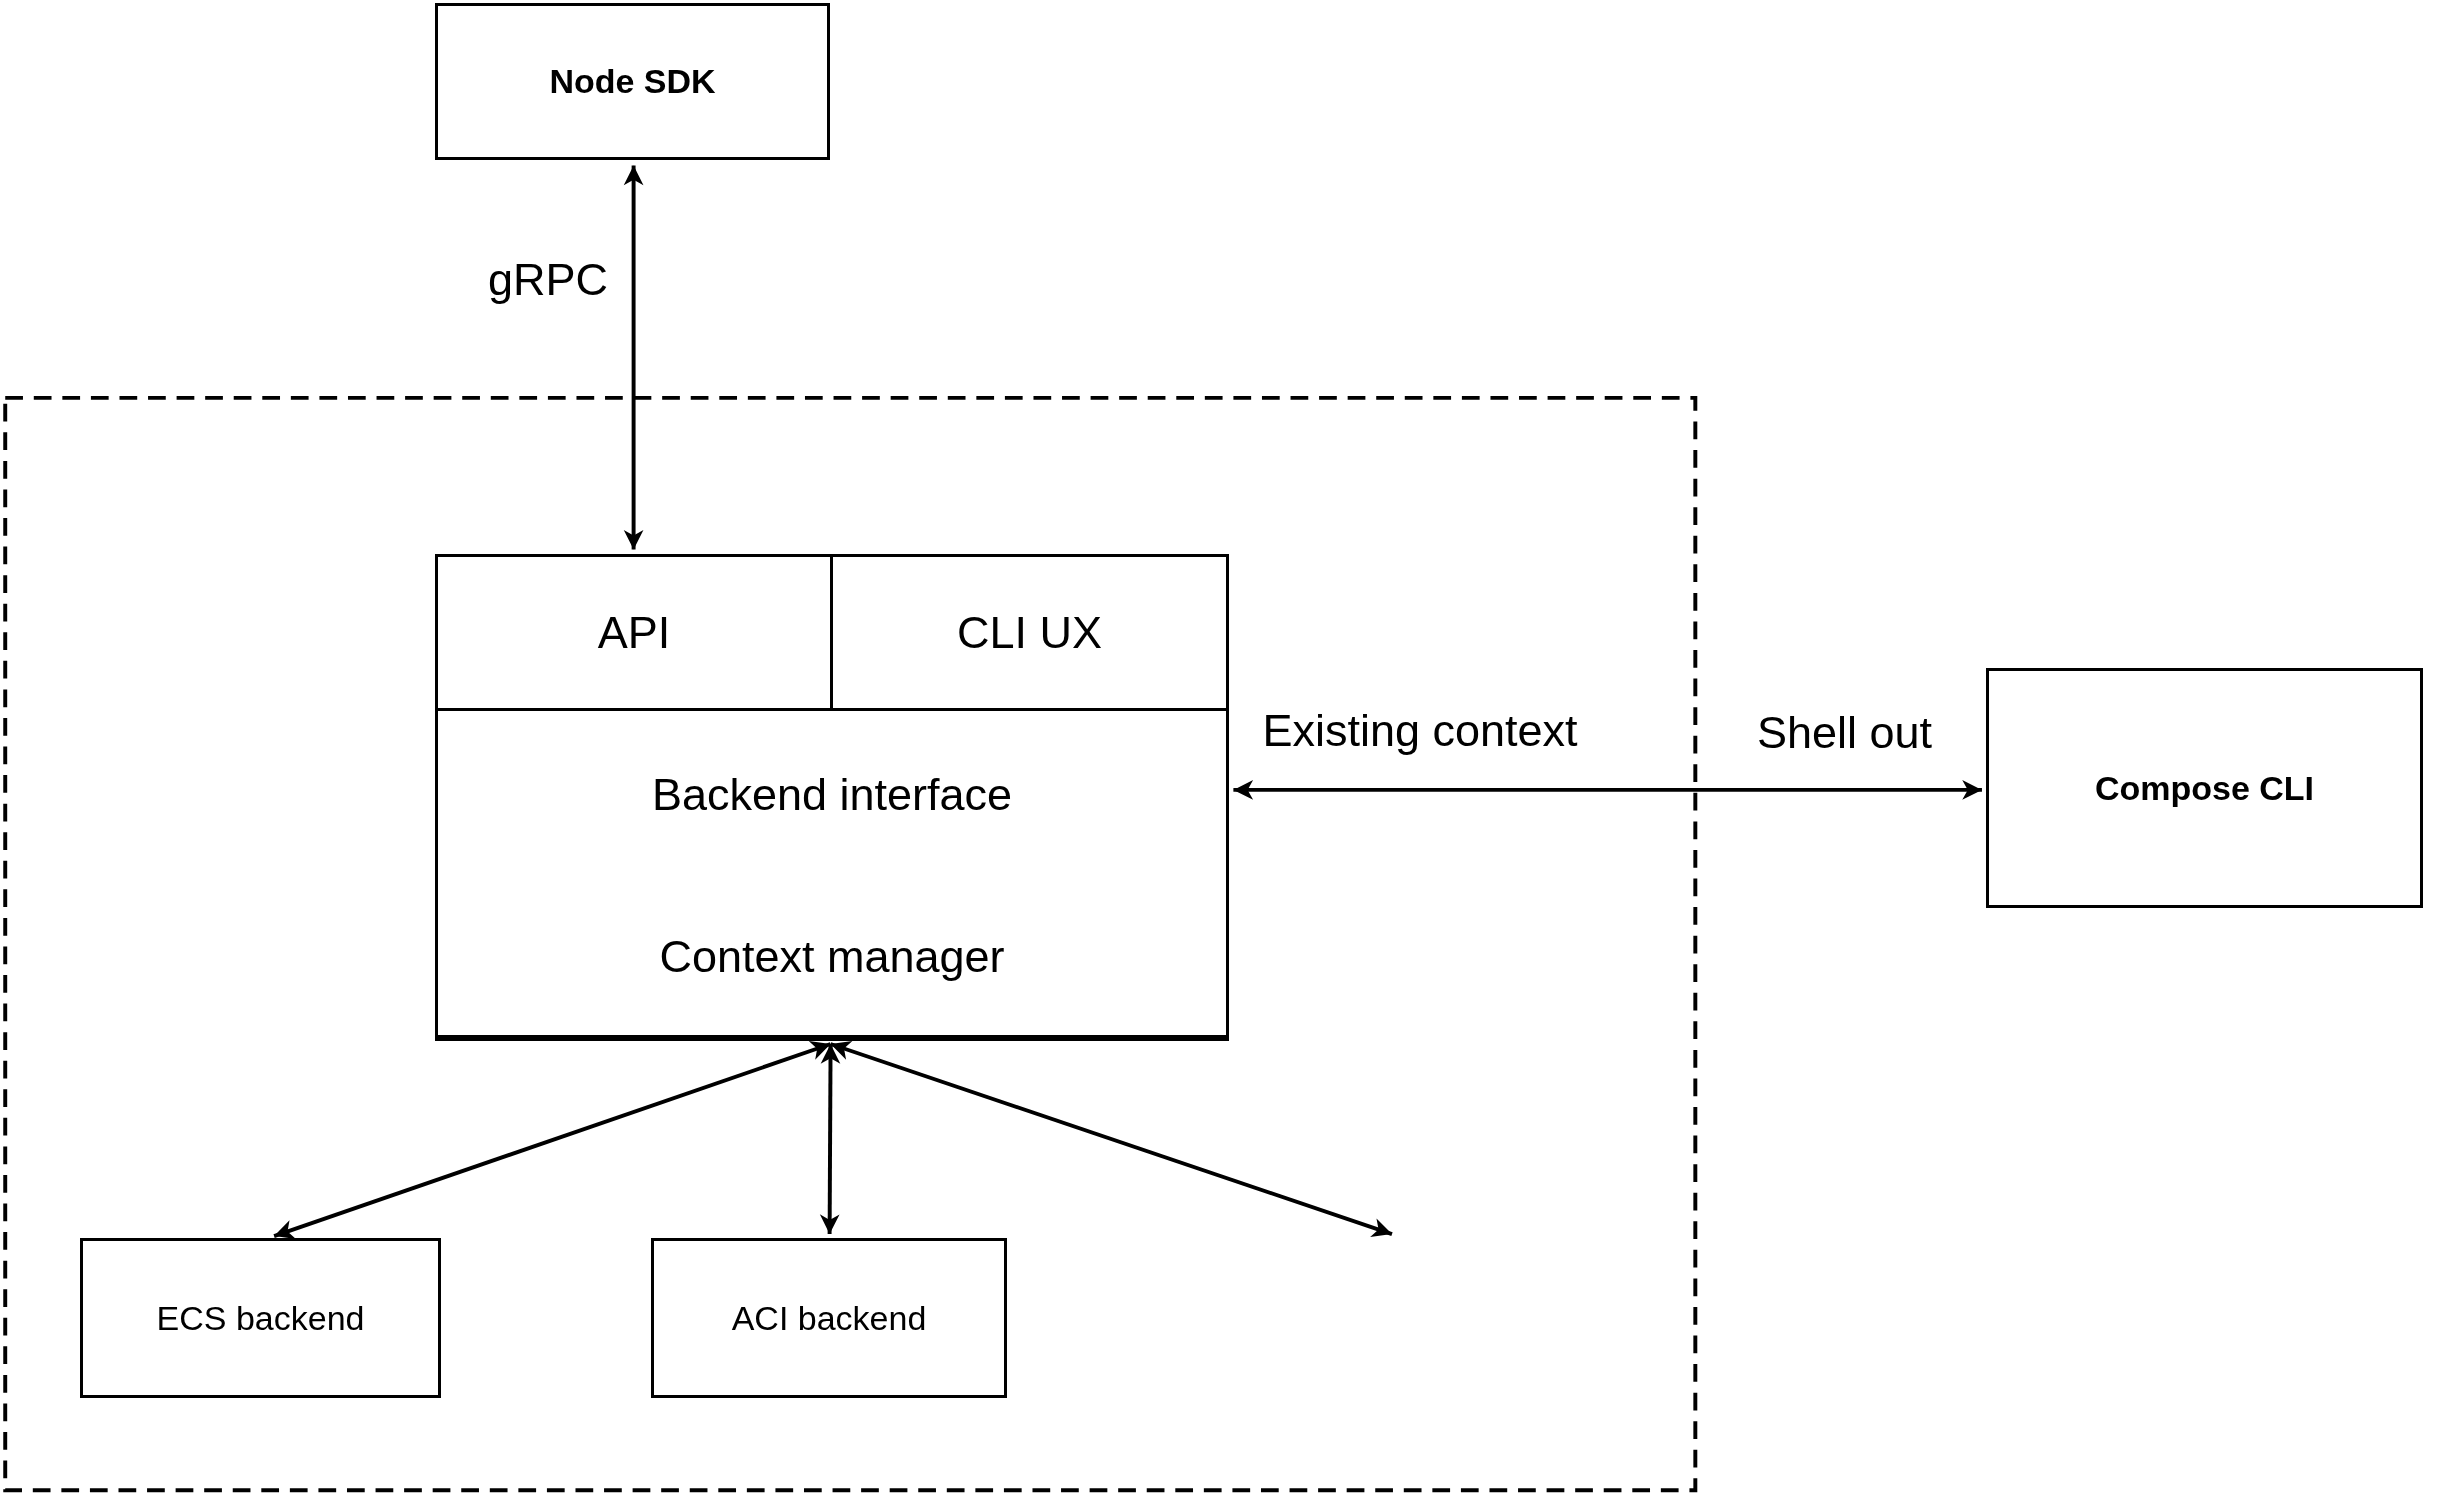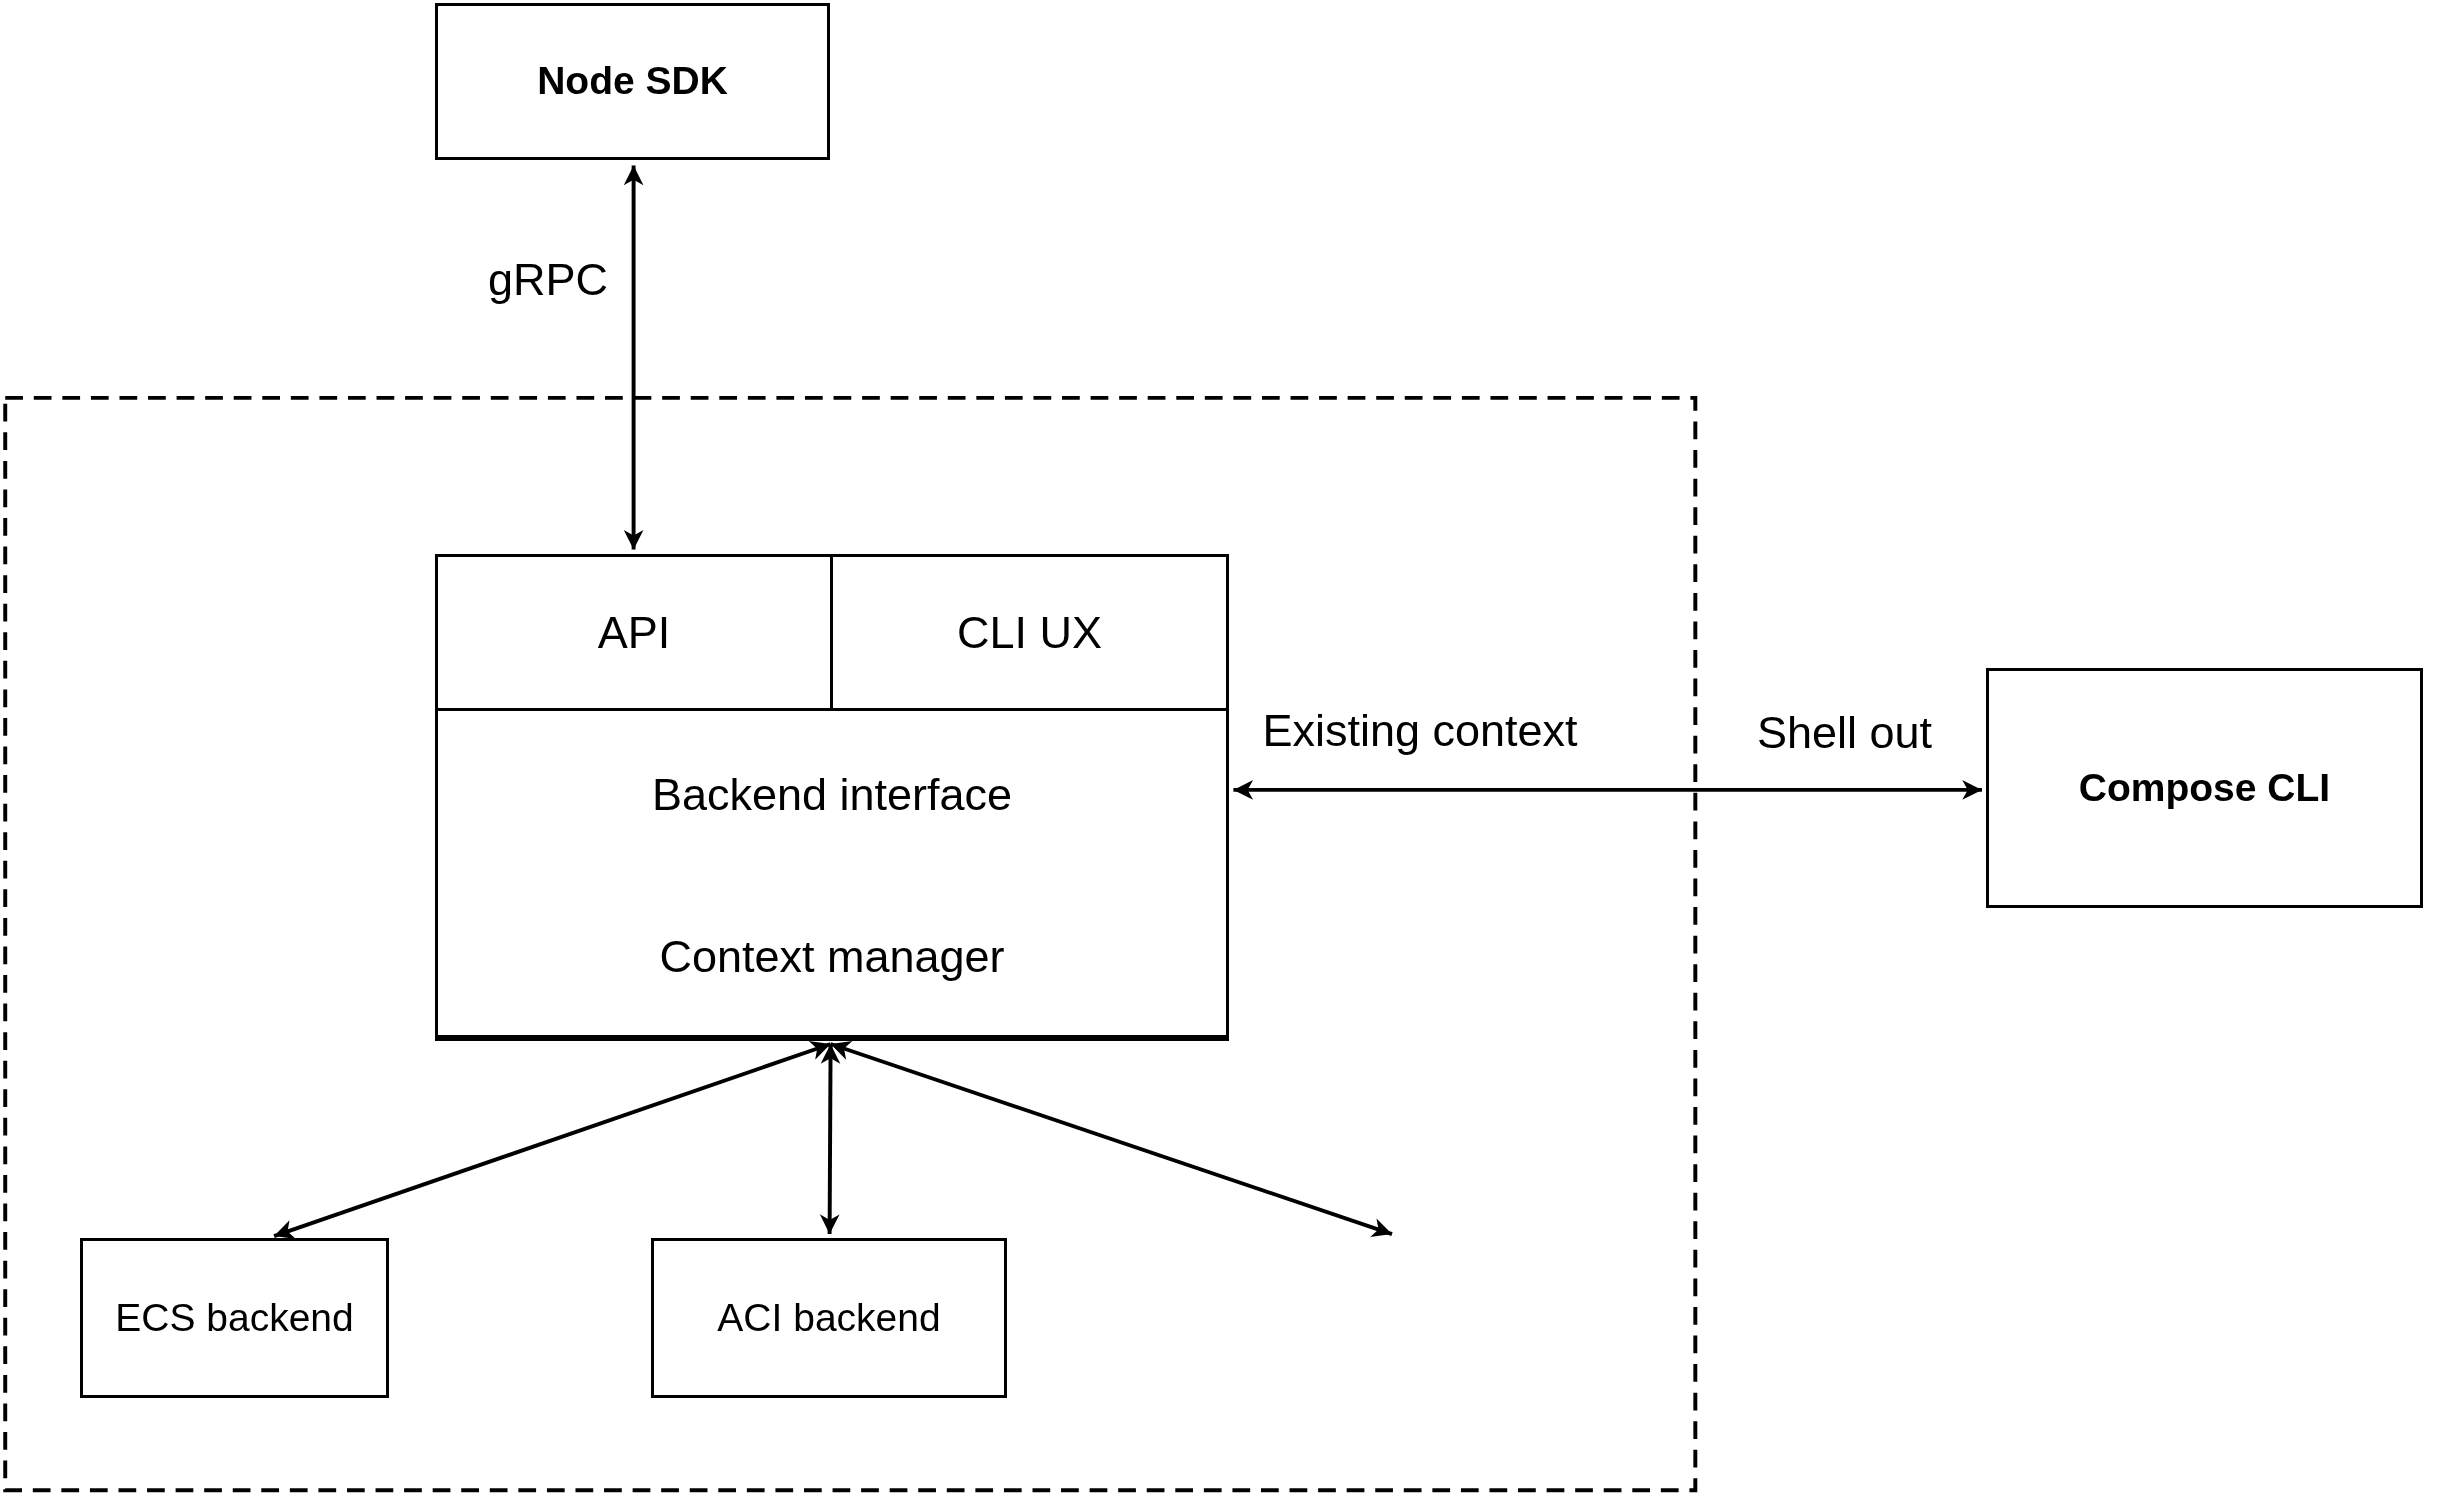--- a/index.html
+++ b/index.html
@@ -17,21 +17,21 @@
     overflow:hidden;
   }
   .wires{position:absolute;left:0;top:0;width:2455px;height:1501px;}
   .box{
     position:absolute;
     border:3.9px solid var(--stroke);
     background:var(--bg);
     box-sizing:border-box;
     display:flex;align-items:center;justify-content:center;
     text-align:center;
-    font-size:39px;line-height:1.2;
+    font-size:34px;line-height:1.2;
   }
   .bold{font-weight:bold;}
   .stack{
     position:absolute;
     border:3.9px solid var(--stroke);
     background:var(--bg);
     box-sizing:border-box;
     display:flex;flex-direction:column;gap:28px;
   }
   .stack .row{display:flex;box-sizing:border-box;}
@@ -104,21 +104,21 @@
     </div>
   </div>
 
   <div class="floating-label" style="left:1233px;top:705px;width:374px;text-align:center;">Existing context</div>
   <div class="floating-label" style="left:1736px;top:707px;width:217px;text-align:center;">Shell out</div>
 
   <div class="box bold" style="left:1986px;top:668px;width:437px;height:240px;">
     <span>Compose CLI</span>
   </div>
 
-  <div class="box" style="left:80px;top:1238px;width:309px;height:160px;">
+  <div class="box" style="left:80px;top:1238px;width:361px;height:160px;">
     <span>ECS backend</span>
   </div>
 
   <div class="box" style="left:651px;top:1238px;width:356px;height:160px;">
     <span>ACI backend</span>
   </div>
 
 
 </div>
 

